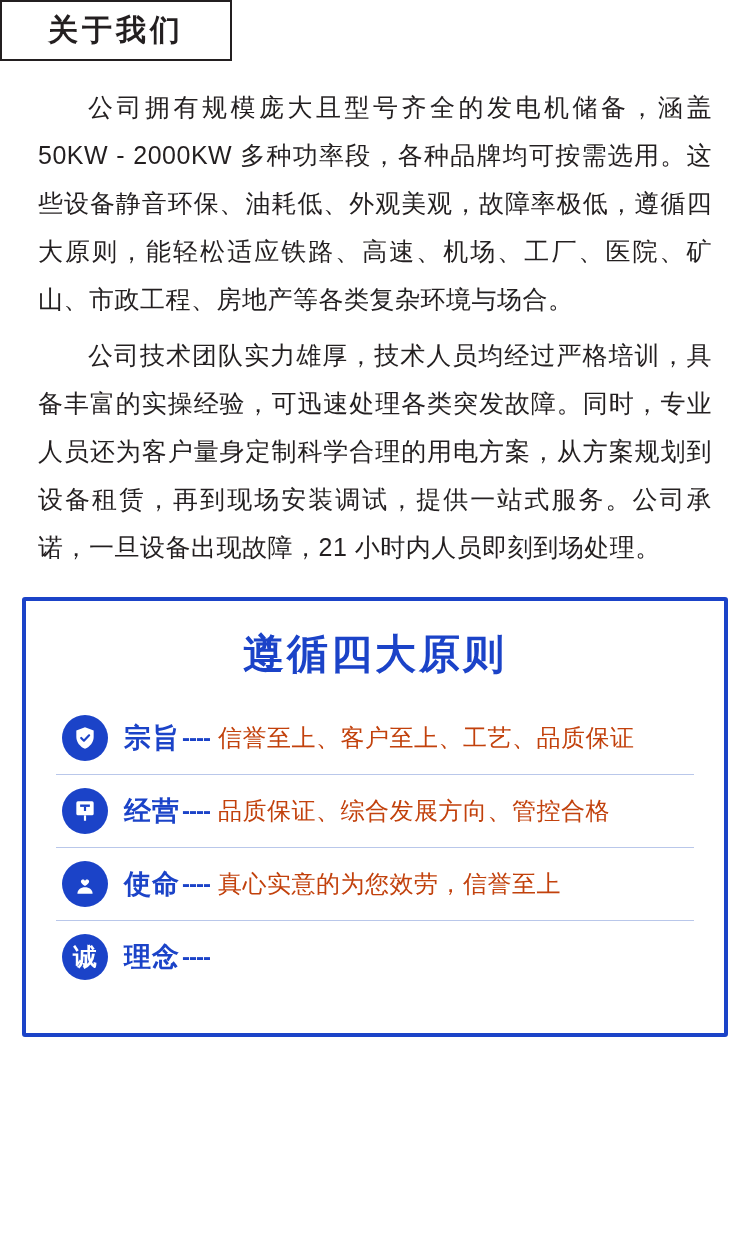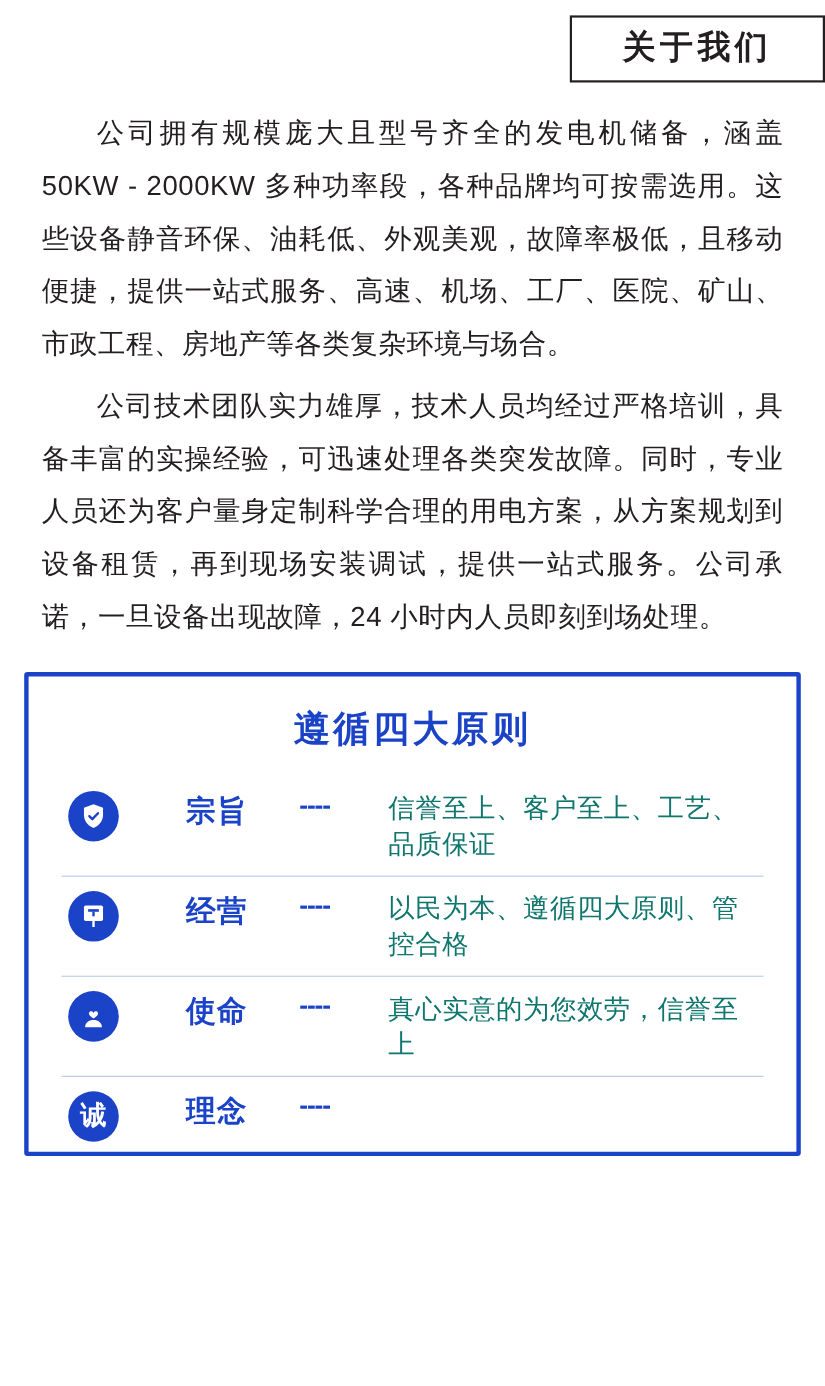--- a/index.html
+++ b/index.html
@@ -18,22 +18,21 @@
   .page {
     width: 750px;
     height: 1260px;
     position: relative;
     box-sizing: border-box;
   }
 
   
   .title-wrap {
     display: flex;
-    justify-content: flex-end;
-    padding-top: 14px;
+    justify-content: flex-start;
   }
   .title-box {
     border: 2px solid #231f20;
     padding: 11px 46px 13px 46px;
     font-size: 30px;
     font-weight: bold;
     letter-spacing: 4px;
     color: #231f20;
     line-height: 1.1;
   }
@@ -59,33 +58,33 @@
     border: 4px solid #1b43c8;
     border-radius: 3px;
     height: 440px;
     box-sizing: border-box;
     padding: 26px 30px 0 30px;
     position: relative;
   }
   .panel-title {
     text-align: center;
     color: #1b43c8;
-    font-size: 33px;
+    font-size: 41px;
     font-weight: bold;
     letter-spacing: 3px;
     margin-bottom: 20px;
   }
   .principle-list {
     margin-top: 10px;
   }
   .principle-row {
     display: flex;
+    align-items: center;
     padding: 13px 6px 13px 6px;
     border-bottom: 1px solid #b9c7ea;
-    gap: 45px;
   }
   .principle-row:last-child {
     border-bottom: none;
   }
   .p-icon {
     width: 46px;
     height: 46px;
     border-radius: 50%;
     background: #1b43c8;
     color: #ffffff;
@@ -111,36 +110,36 @@
   .p-dash {
     color: #1b43c8;
     font-size: 24px;
     font-weight: bold;
     letter-spacing: -1px;
     margin: 0 8px 0 2px;
     flex: 0 0 auto;
   }
   .p-text {
     font-size: 24px;
-    color: #0f766e;
+    color: #c2410c;
     letter-spacing: 0.5px;
   }
 </style>
 </head>
 <body>
 
 <div class="page">
 
   <div class="title-wrap">
     <div class="title-box">关于我们</div>
   </div>
 
   <div class="body-copy">
-    <p class="para">公司拥有规模庞大且型号齐全的发电机储备，涵盖50KW - 2000KW 多种功率段，各种品牌均可按需选用。这些设备静音环保、油耗低、外观美观，故障率极低，且移动便捷，提供一站式服务、高速、机场、工厂、医院、矿山、市政工程、房地产等各类复杂环境与场合。</p>
-    <p class="para">公司技术团队实力雄厚，技术人员均经过严格培训，具备丰富的实操经验，可迅速处理各类突发故障。同时，专业人员还为客户量身定制科学合理的用电方案，从方案规划到设备租赁，再到现场安装调试，提供一站式服务。公司承诺，一旦设备出现故障，24 小时内人员即刻到场处理。</p>
+    <p class="para">公司拥有规模庞大且型号齐全的发电机储备，涵盖50KW - 2000KW 多种功率段，各种品牌均可按需选用。这些设备静音环保、油耗低、外观美观，故障率极低，遵循四大原则，能轻松适应铁路、高速、机场、工厂、医院、矿山、市政工程、房地产等各类复杂环境与场合。</p>
+    <p class="para">公司技术团队实力雄厚，技术人员均经过严格培训，具备丰富的实操经验，可迅速处理各类突发故障。同时，专业人员还为客户量身定制科学合理的用电方案，从方案规划到设备租赁，再到现场安装调试，提供一站式服务。公司承诺，一旦设备出现故障，21 小时内人员即刻到场处理。</p>
   </div>
 
   <div class="panel">
     <div class="panel-title">遵循四大原则</div>
 
     <div class="principle-list">
 
       <div class="principle-row">
         <span class="p-icon">
           <svg width="26" height="26" viewBox="0 0 24 24" aria-hidden="true">
@@ -157,21 +156,21 @@
         <span class="p-icon">
           <svg width="26" height="26" viewBox="0 0 24 24" aria-hidden="true">
             <rect x="4" y="3" width="16" height="13" rx="1.5" fill="#ffffff"></rect>
             <rect x="7.5" y="6" width="9" height="2.2" fill="#1b43c8"></rect>
             <rect x="11" y="8" width="2" height="4" fill="#1b43c8"></rect>
             <rect x="11" y="16" width="2" height="5" fill="#ffffff"></rect>
           </svg>
         </span>
         <span class="p-label">经营</span>
         <span class="p-dash">----</span>
-        <span class="p-text">以民为本、遵循四大原则、管控合格</span>
+        <span class="p-text">品质保证、综合发展方向、管控合格</span>
       </div>
 
       <div class="principle-row">
         <span class="p-icon">
           <svg width="26" height="26" viewBox="0 0 24 24" aria-hidden="true">
             <path d="M12 9.5 C12 7.6 9.2 7.1 8.3 8.9 C7.6 10.3 9.3 12.1 12 13.8 C14.7 12.1 16.4 10.3 15.7 8.9 C14.8 7.1 12 7.6 12 9.5 Z" fill="#ffffff"></path>
             <path d="M5 21 C5 17.2 8 15 12 15 C16 15 19 17.2 19 21 Z" fill="#ffffff"></path>
           </svg>
         </span>
         <span class="p-label">使命</span>

